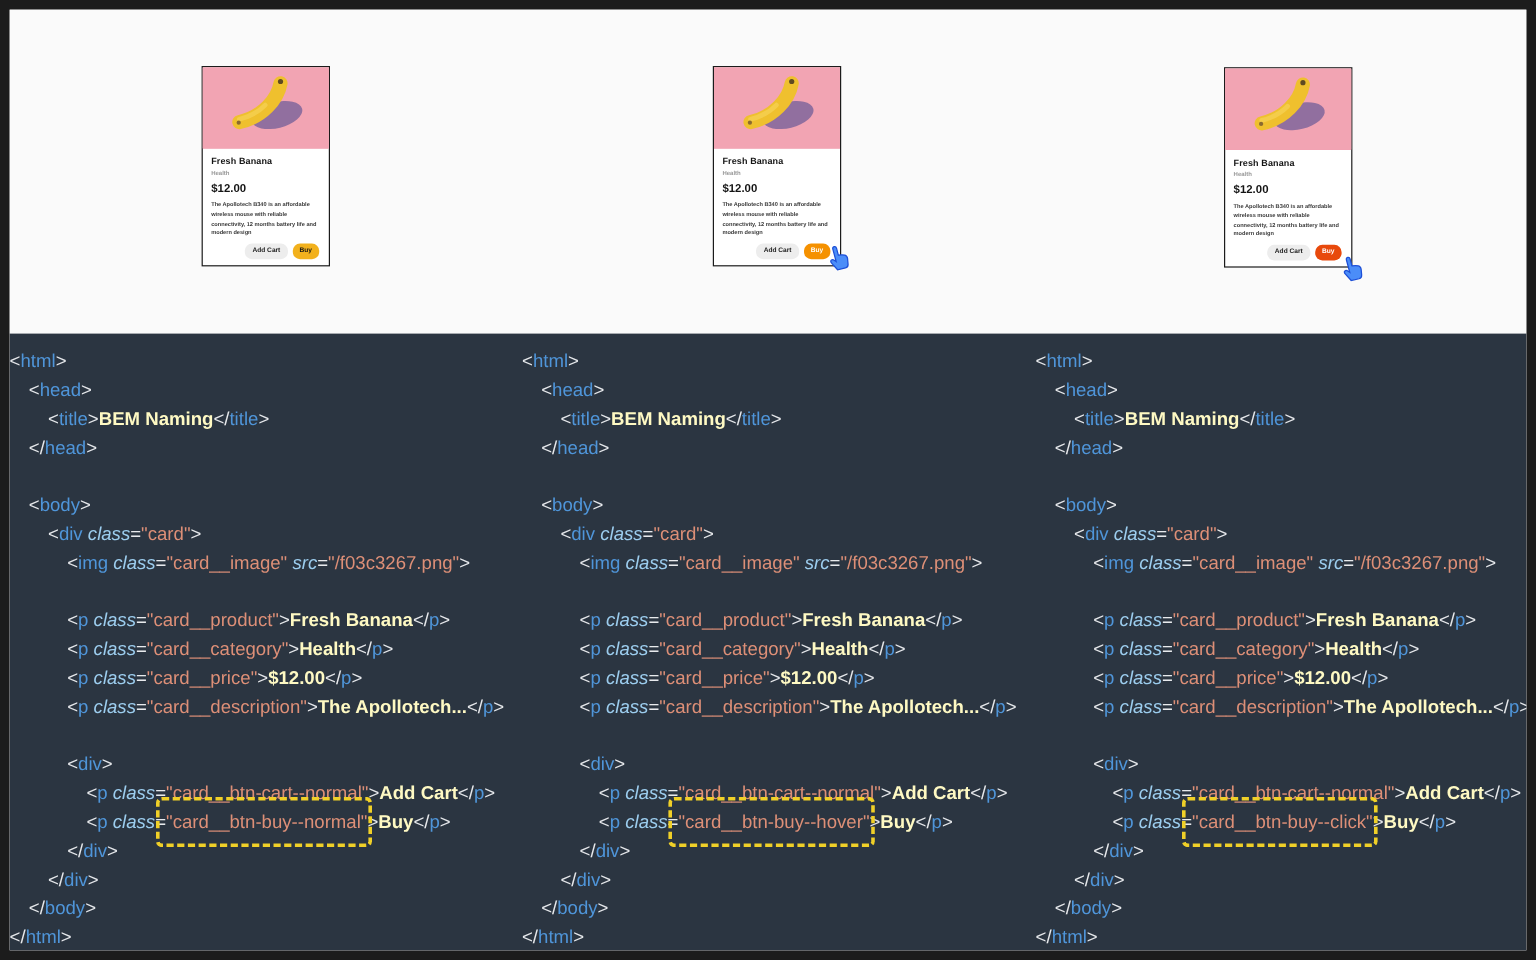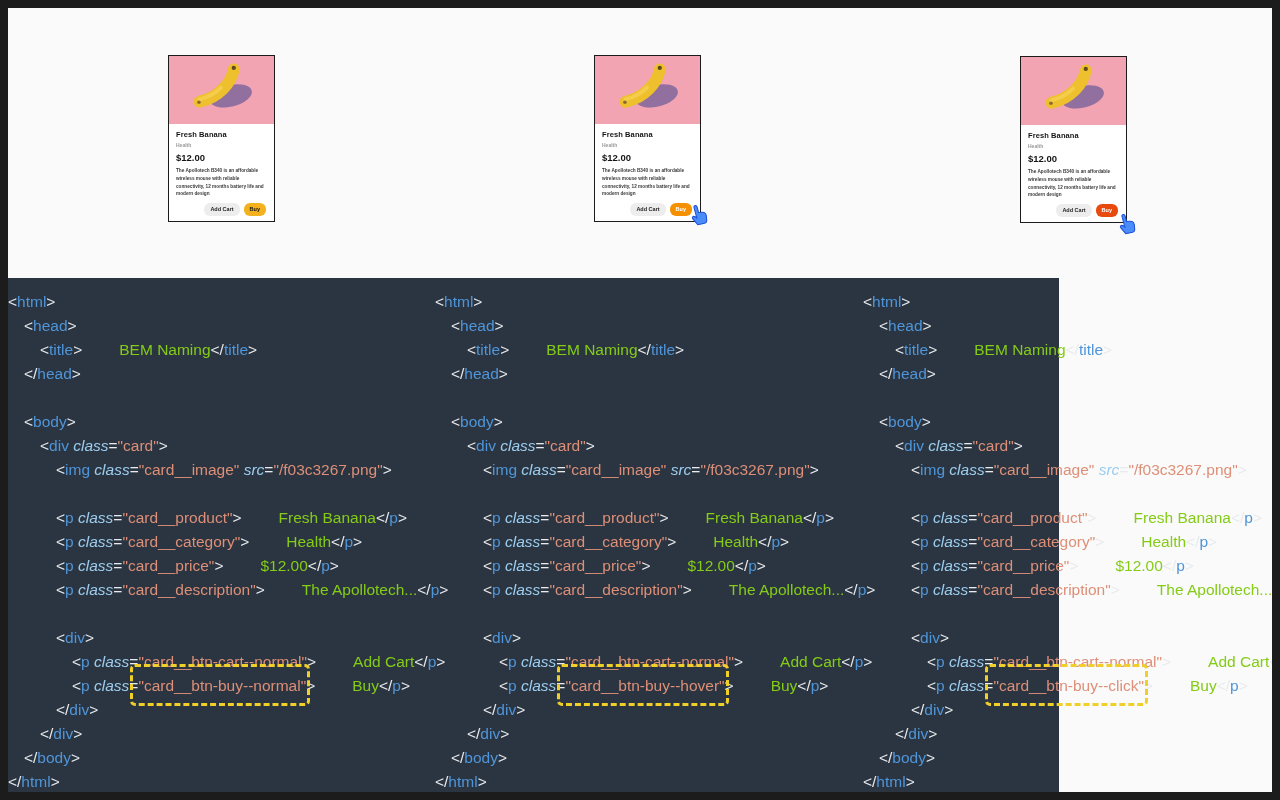--- a/index.html
+++ b/index.html
@@ -4,21 +4,21 @@
 <style>
   * { margin:0; padding:0; box-sizing:border-box; }
   html,body { width:1280px; height:800px; background:#101010; }
   body { font-family:"Liberation Sans", sans-serif; }
 
   .stage {
     position:relative; width:1280px; height:800px;
     border:8px solid #1c1c1c; background:#fafafa; overflow:hidden;
   }
   .top-section { position:absolute; left:0; top:0; width:1264px; height:270px; background:#fafafa; }
-  .code-section { position:absolute; left:0; top:270px; width:1051px; height:514px; background:#2b3541; padding-top:12px; }
+  .code-section { position:absolute; left:0; top:270px; width:1264px; height:514px; background:#2b3541; padding-top:12px; }
 
   
   .card {
     position:absolute; width:107px; height:167px; background:#ffffff;
     border:1.5px solid #1b1b1b;
   }
   .card-image { width:100%; height:68px; background:#f2a4b3; overflow:visible; display:block; }
   .card-body { padding:6px 7px 0 7px; }
   .card-title { font-size:7.5px; font-weight:bold; color:#141414; letter-spacing:.1px; }
   .card-category { font-size:5px; color:#9a9a9a; font-weight:bold; margin-top:3px; }
@@ -30,21 +30,21 @@
   .cursor { position:absolute; width:21px; height:25px; transform:rotate(-15deg); pointer-events:none; }
 
   
   .code-col { position:absolute; top:12px; width:427px; }
   .code-col.c0 { left:0; } .code-col.c1 { left:427px; } .code-col.c2 { left:855px; }
   .code-line { font-size:15.5px; line-height:24px; white-space:pre; color:#e8eaed; }
   .tk-p { color:#e8eaed; }
   .tk-t { color:#4f95d9; }
   .tk-a { color:#9ccdee;font-style:italic; }
   .tk-s { color:#dd8f77; }
-  .tk-x { color:#84cc16; font-weight:normal;margin-left:37px; }
+  .tk-x { color:#fef9c3; font-weight:bold; }
   .hl { position:relative; display:inline-block; }
   .hl::after {
     content:""; position:absolute; left:-8px; right:-4px; top:-10px; bottom:-8px;
     border:3px dashed #f0d028; border-radius:5px; pointer-events:none;
   }
 </style>
 </head>
 <body>
 
 <div class="stage">

